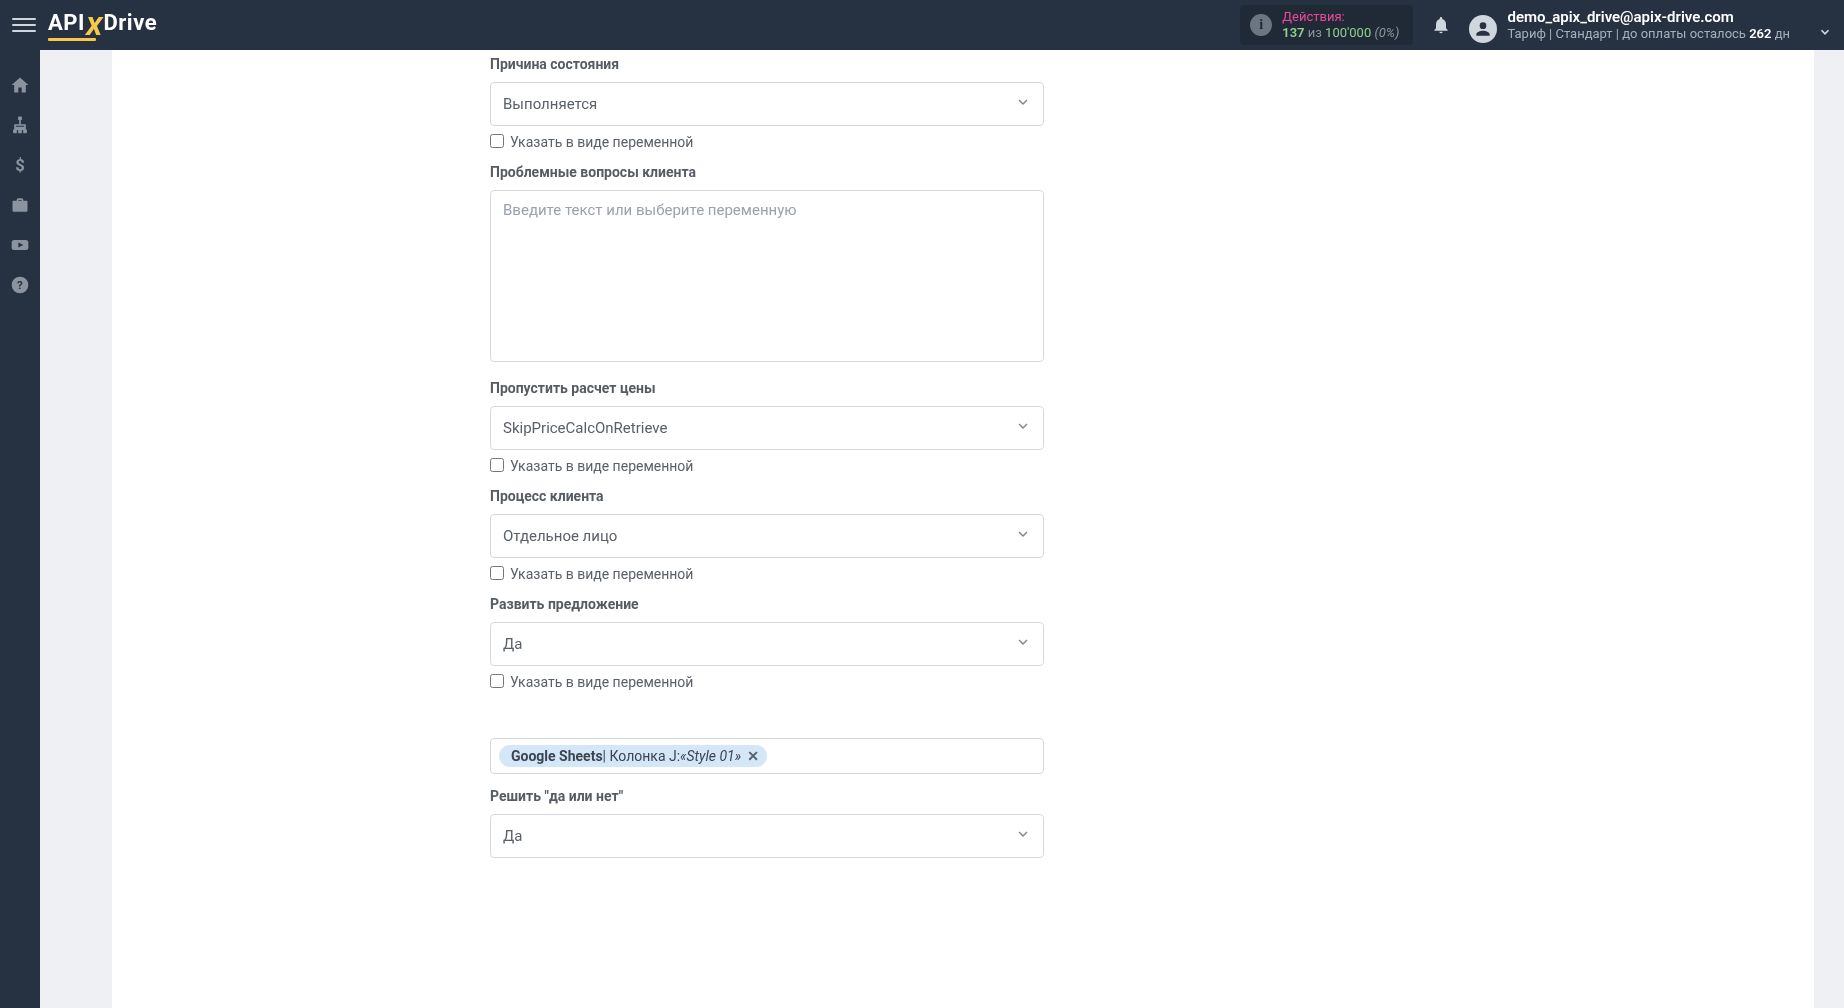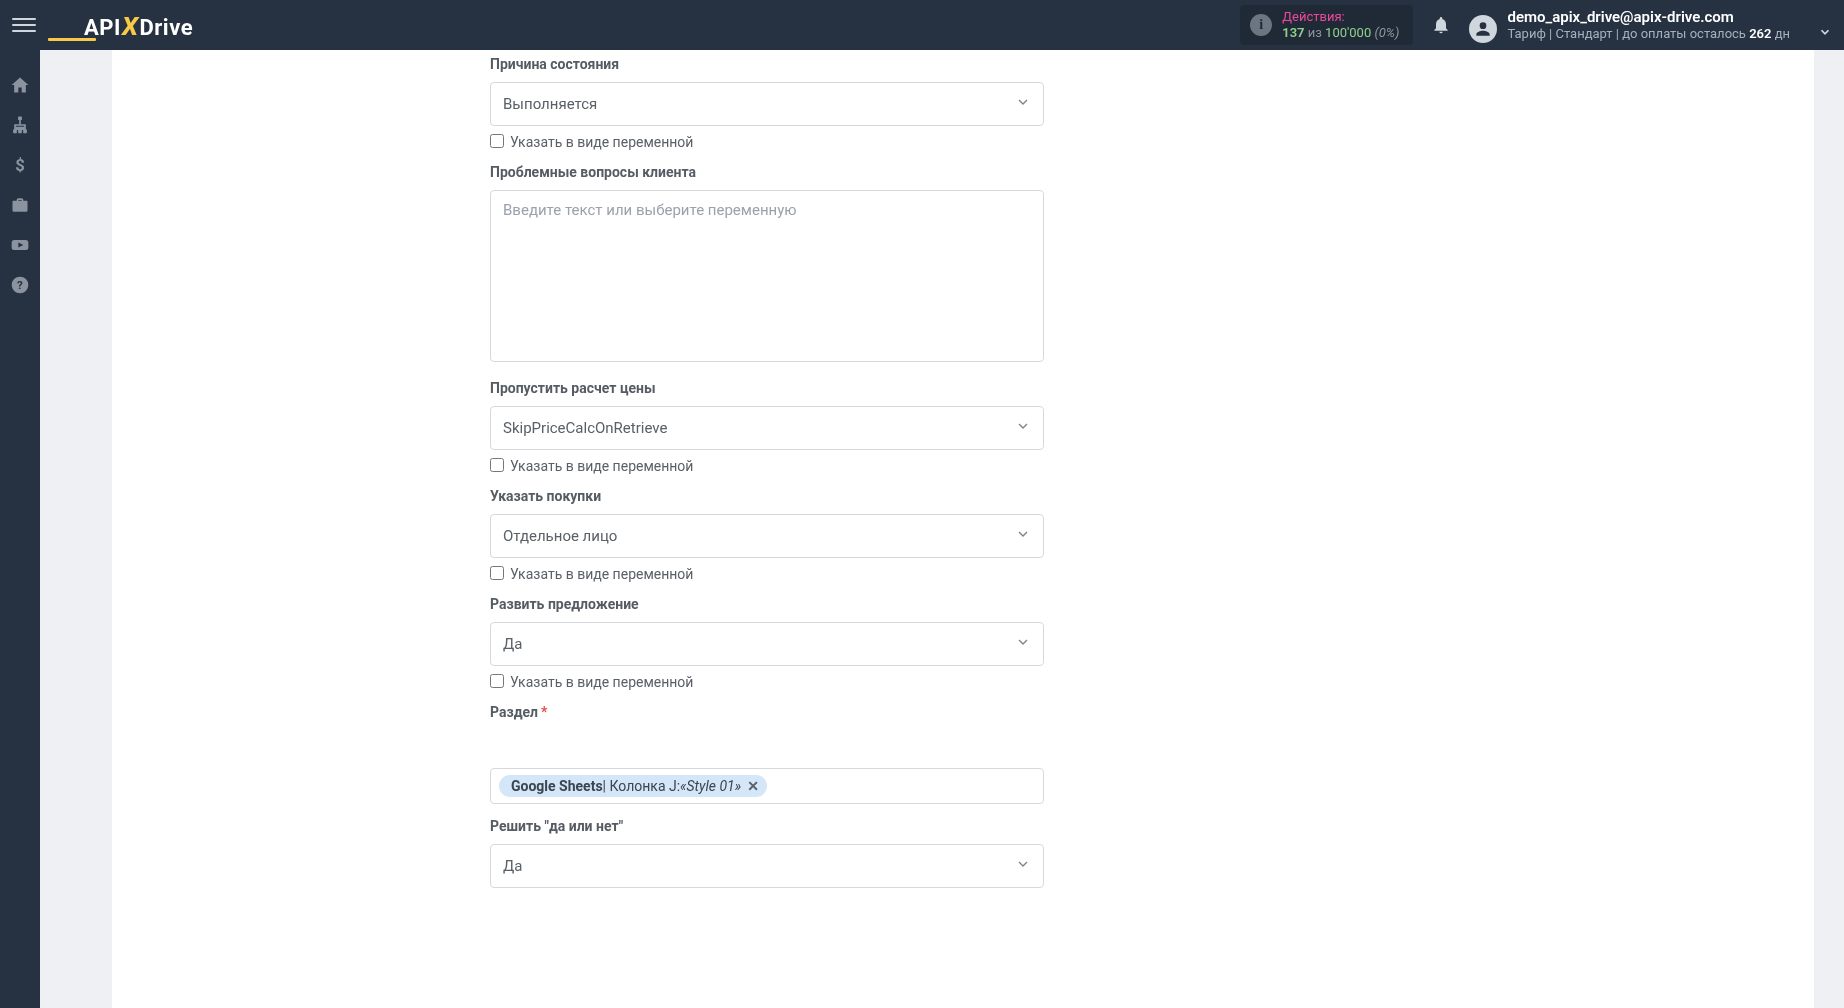--- a/index.html
+++ b/index.html
@@ -2,21 +2,21 @@
 <html><head>
 <meta charset="utf-8">
 <style>
 * { margin: 0; padding: 0; box-sizing: border-box; }
 body { font-family: -apple-system, BlinkMacSystemFont, "Segoe UI", Roboto, Arial, sans-serif; background: #f0f2f5; width: 1844px; height: 1008px; overflow: hidden; }
 
 
 .header { height: 50px; background: #263241; display: flex; align-items: center; padding: 0 12px; color: #fff; }
 .hamburger { width: 24px; height: 24px; cursor: pointer; display: flex; flex-direction: column; justify-content: center; gap: 4px; margin-right: 12px; }
 .hamburger span { display: block; height: 2px; background: #cfd6de; border-radius: 1px; }
-.logo { display: flex; align-items: flex-end; font-weight: 700; font-size: 22px; letter-spacing: 0.5px; margin-left: 36px; }
+.logo { display: flex; align-items: flex-start; font-weight: 700; font-size: 22px; letter-spacing: 0.5px; }
 .logo .api { color: #fff; }
 .logo .x { color: #f7c947; margin: 0 1px; font-size: 26px; font-style: italic; font-weight: 800; position: relative; top: 1px; }
 .logo .drive { color: #fff; }
 .logo-underline { width: 48px; height: 3px; background: #f7c947; position: absolute; top: 38px; left: 48px; border-radius: 1px; }
 .header-spacer { flex: 1; }
 .actions-box { background: #202a36; border-radius: 4px; padding: 4px 14px 4px 10px; display: flex; align-items: center; gap: 10px; margin-right: 18px; }
 .info-icon { width: 22px; height: 22px; border-radius: 50%; background: #6b7682; display: flex; align-items: center; justify-content: center; color: #202a36; font-weight: 900; font-size: 14px; font-family: Georgia, serif; }
 .actions-text { font-size: 13px; line-height: 1.2; }
 .actions-label { color: #ec4899; }
 .actions-values { }
@@ -191,21 +191,21 @@
               </svg>
           </span>
         </div>
         <label class="checkbox-row">
           <input type="checkbox" style="">
           <span>Указать в виде переменной</span>
         </label>
       </div>
 
       <div class="field">
-        <label class="field-label">Указать покупки</label>
+        <label class="field-label">Процесс клиента</label>
         <div class="select">
           <span>Отдельное лицо</span>
           <span class="chev">
             <svg width="16" height="16" viewBox="0 0 24 24" fill="none" stroke="currentColor" stroke-width="2">
                 <polyline points="6 9 12 15 18 9"></polyline>
               </svg>
           </span>
         </div>
         <label class="checkbox-row">
           <input type="checkbox" style="">
@@ -223,23 +223,20 @@
               </svg>
           </span>
         </div>
         <label class="checkbox-row">
           <input type="checkbox" style="">
           <span>Указать в виде переменной</span>
         </label>
       </div>
 
       <div class="field">
-        <label class="field-label">
-          <span>Раздел</span><span class="req">*</span>
-        </label>
         <div class="tag-field">
           <span class="tag">
             <span class="bold">Google Sheets</span>
               <span> | Колонка J: </span>
               <span class="ital">«Style 01»</span>
             <span class="remove">✕</span>
           </span>
         </div>
       </div>
 

